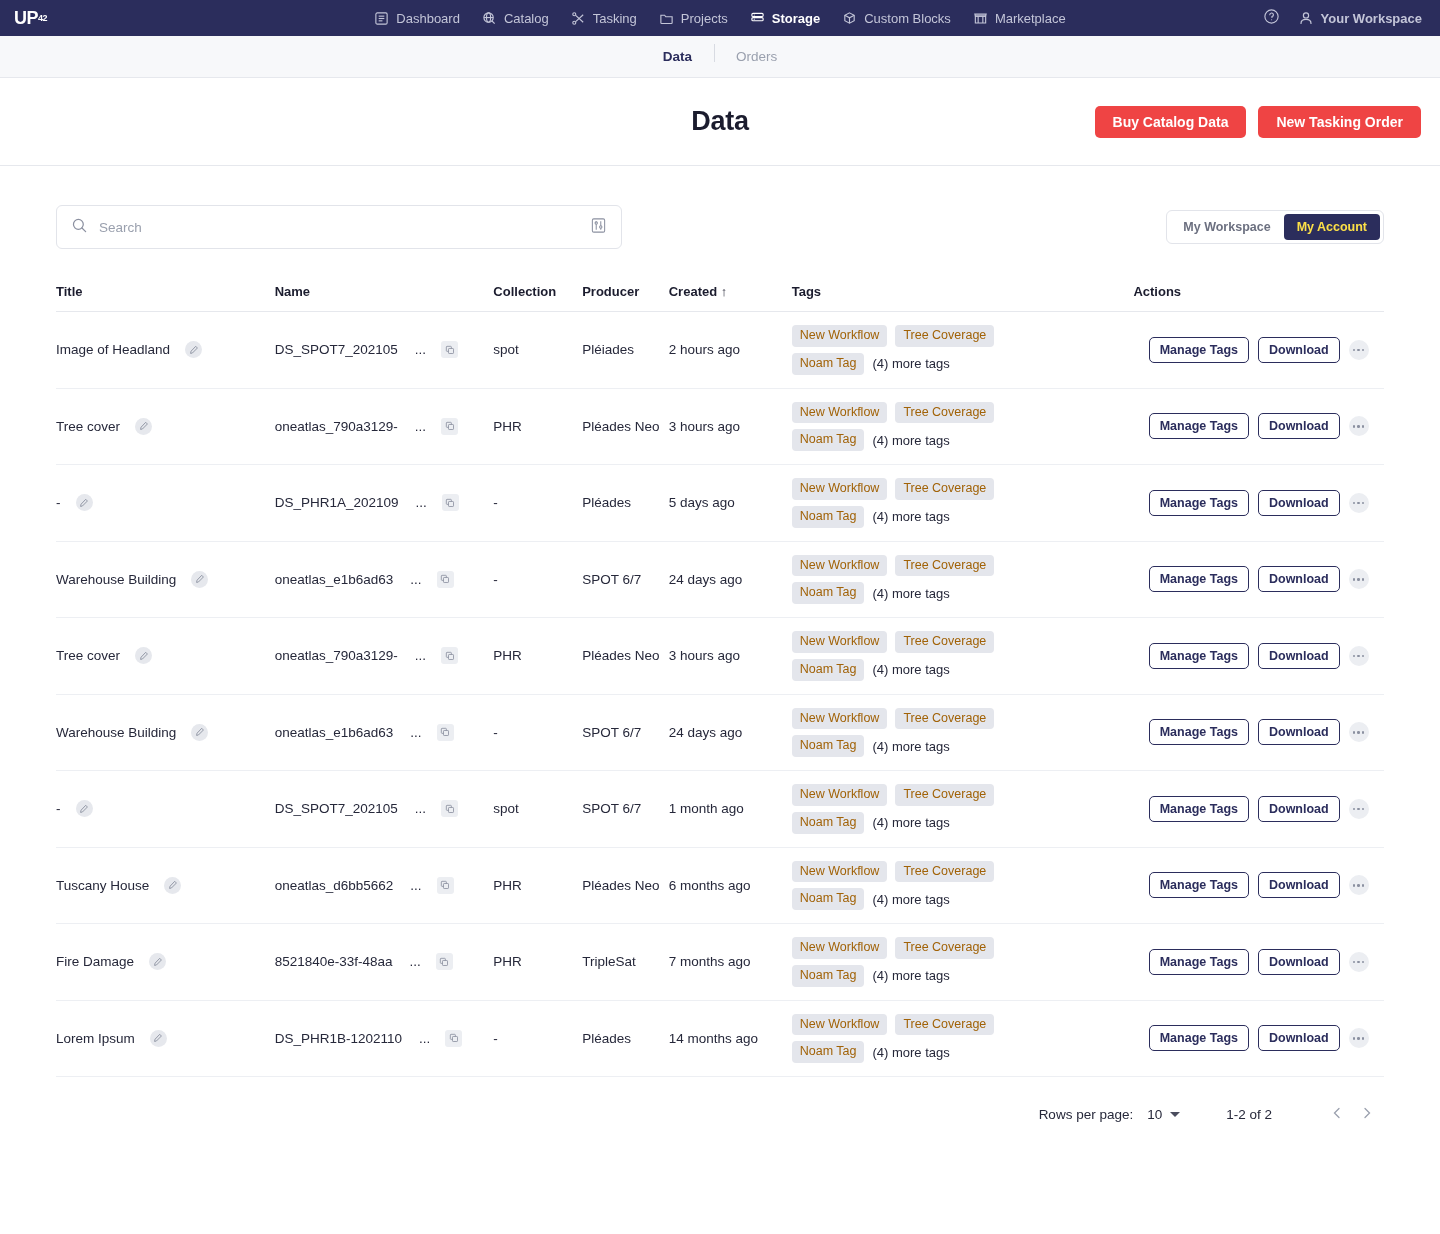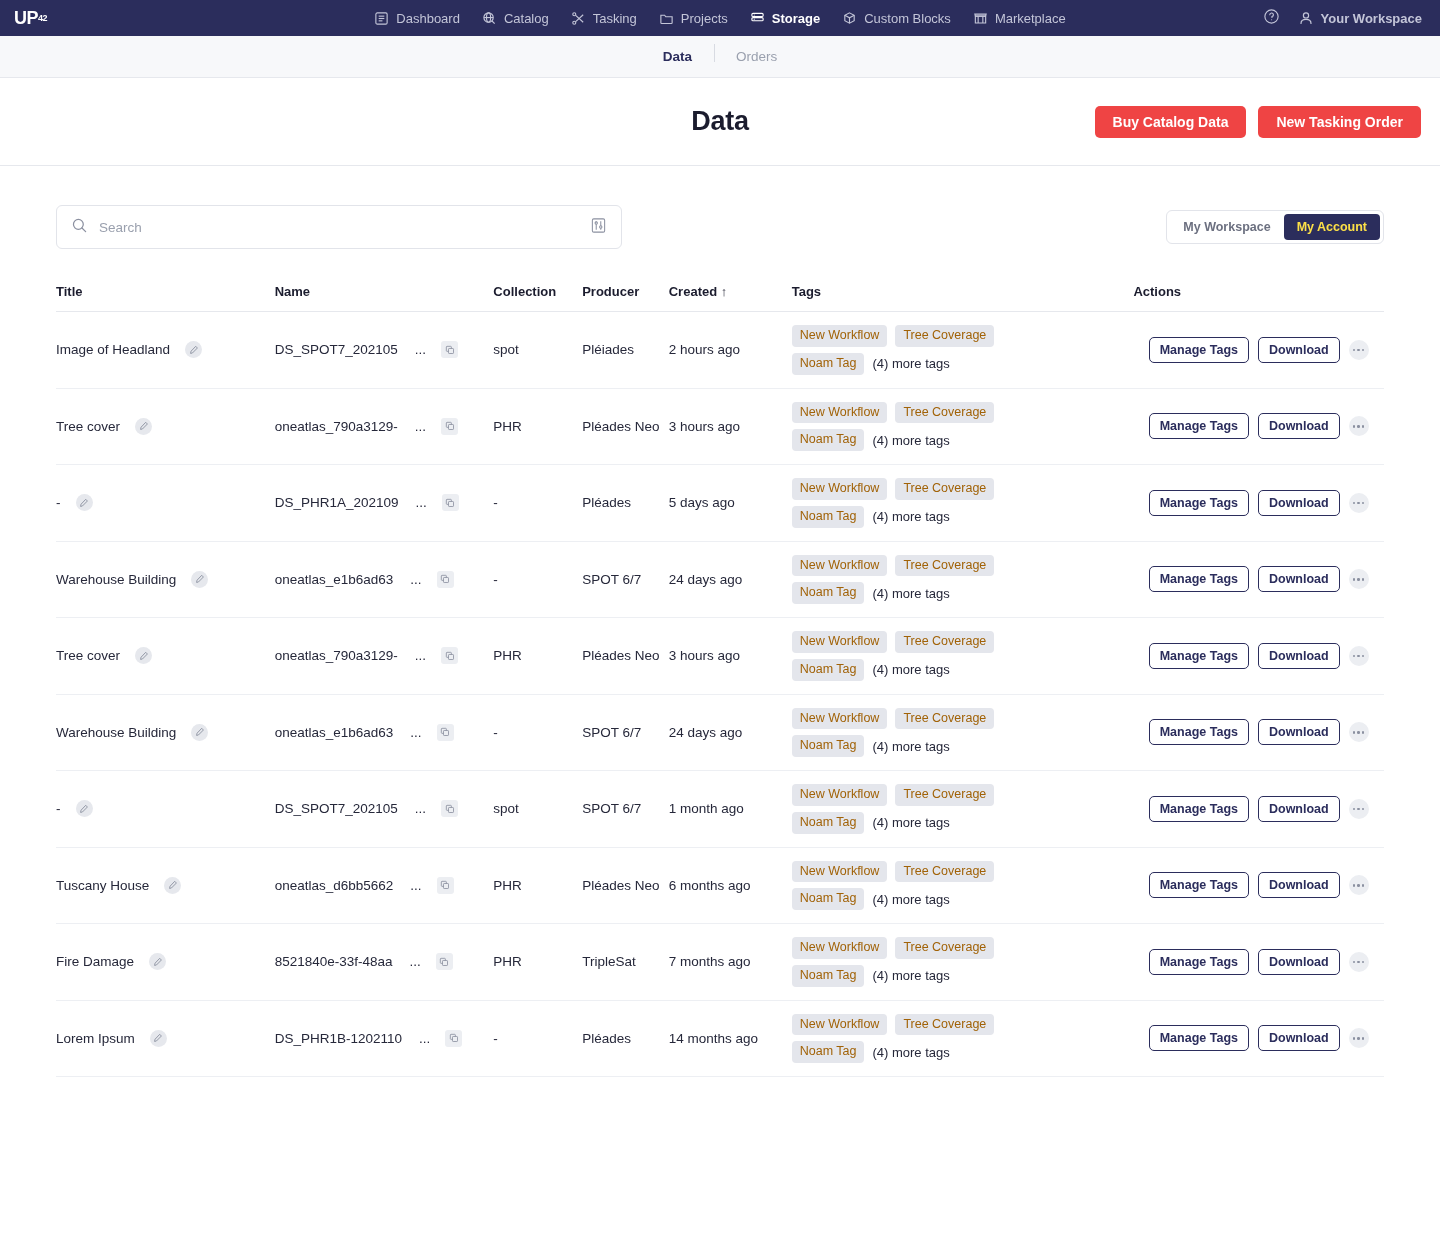--- a/index.html
+++ b/index.html
@@ -942,13 +942,35 @@
                 <i></i>
                 <i></i>
                 <i></i>
               </span>
       </div>
     </td>
         </tr>
       </tbody>
   </table>
 
+  <div class="pagination">
+    <span class="rpp-label">Rows per page:</span>
+    <div class="rpp-select">
+      <span>10</span>
+      <span class="caret"></span>
+    </div>
+    <span class="range">1-2 of 2</span>
+    <span class="pager-btn">
+      <span>
+        <svg width="16" height="16" viewBox="0 0 16 16" fill="none" stroke="currentColor" stroke-width="1.3" stroke-linecap="round">
+          <polyline points="10,3.5 5.5,8 10,12.5"></polyline>
+        </svg>
+      </span>
+    </span>
+    <span class="pager-btn">
+      <span>
+        <svg width="16" height="16" viewBox="0 0 16 16" fill="none" stroke="currentColor" stroke-width="1.3" stroke-linecap="round">
+          <polyline points="6,3.5 10.5,8 6,12.5"></polyline>
+        </svg>
+      </span>
+    </span>
+  </div>
 </div>
 
 </body></html>

